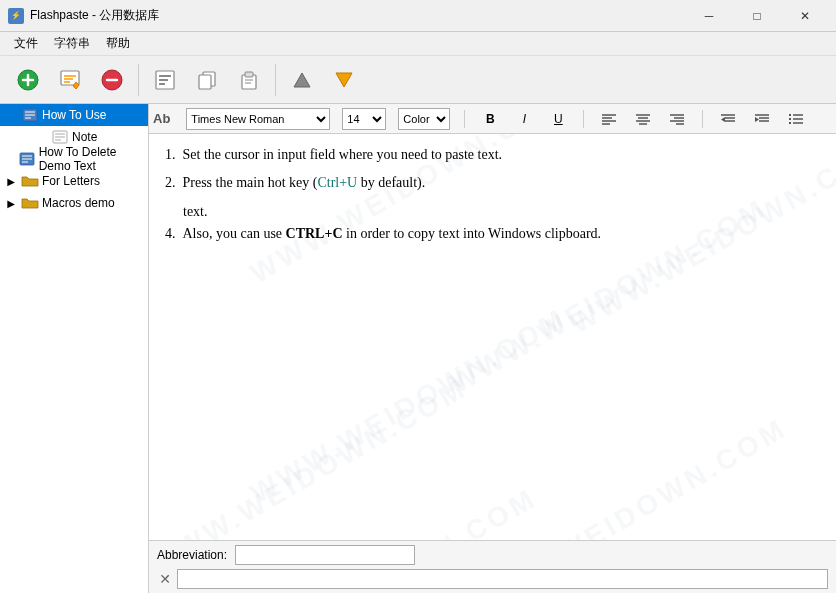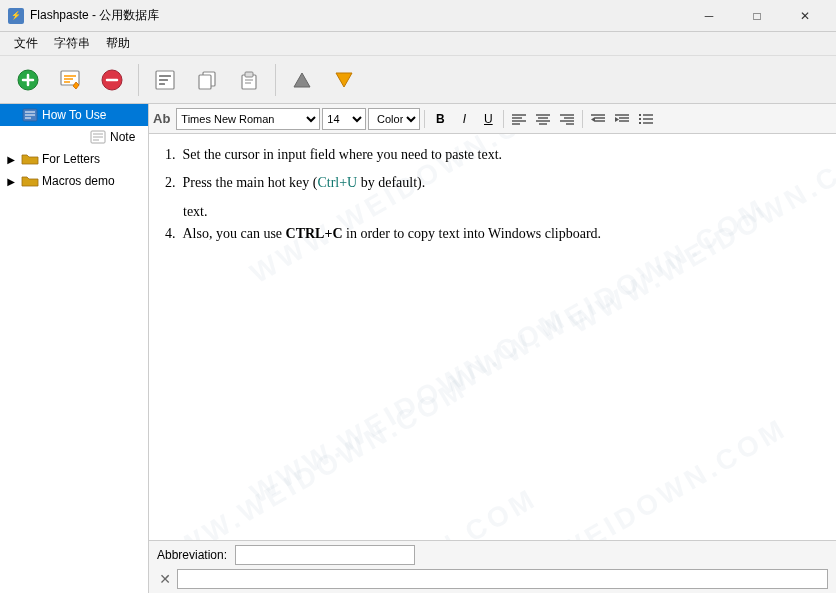--- a/index.html
+++ b/index.html
@@ -104,50 +104,50 @@
       padding: 0 4px;
       cursor: pointer;
       gap: 3px;
       font-size: 12px;
       color: #000;
     }
     .tree-item.selected { background: #0078d7; color: #fff; }
     .tree-expand { width: 14px; display: flex; align-items: center; justify-content: center; font-size: 10px; }
     .tree-icon { width: 18px; height: 16px; display: flex; align-items: center; justify-content: center; flex-shrink: 0; }
     .tree-label { font-size: 12px; }
-    .tree-item-indent { padding-left: 24px; margin-left: 48px; }
+    .tree-item-indent { padding-left: 34px; }
 
     
     .editor-area {
       flex: 1;
       display: flex;
       flex-direction: column;
       background: #fff;
     }
 
     
     .format-bar {
       display: flex;
       align-items: center;
       height: 30px;
       padding: 2px 4px;
       border-bottom: 1px solid #ccc;
-      gap: 2px;
+      gap: 12px;
       background: #f5f5f5;
     }
     .fmt-select {
       height: 22px;
       font-size: 11px;
       border: 1px solid #aaa;
       background: white;
       cursor: pointer;
     }
     .fmt-select-font { width: 144px; }
     .fmt-select-size { width: 44px; }
-    .fmt-select-color { width: 52px; text-align: right; }
+    .fmt-select-color { width: 52px; }
     .fmt-btn {
       height: 22px;
       width: 22px;
       border: 1px solid transparent;
       background: transparent;
       cursor: pointer;
       display: flex; align-items: center; justify-content: center;
       font-size: 12px;
     }
     .fmt-btn.bold { font-weight: bold; }
@@ -345,20 +345,32 @@
         <svg width="16" height="14" viewBox="0 0 16 14" fill="none">
           <rect x="1" y="1" width="14" height="12" rx="1" fill="#fff" stroke="#aaa" stroke-width="1"></rect>
           <line x1="3" y1="4" x2="13" y2="4" stroke="#aaa" stroke-width="1"></line>
           <line x1="3" y1="7" x2="13" y2="7" stroke="#aaa" stroke-width="1"></line>
           <line x1="3" y1="10" x2="9" y2="10" stroke="#aaa" stroke-width="1"></line>
         </svg>
       </span>
       <span class="tree-label">Note</span>
     </div>
 
+    <div class="tree-item">
+      <span class="tree-expand"></span>
+      <span class="tree-icon">
+        <svg width="16" height="14" viewBox="0 0 16 14" fill="none">
+          <rect x="1" y="1" width="14" height="12" rx="1" fill="#4a7fc1" stroke="#2a5fa0" stroke-width="0.8"></rect>
+          <line x1="3" y1="4" x2="13" y2="4" stroke="white" stroke-width="1"></line>
+          <line x1="3" y1="7" x2="13" y2="7" stroke="white" stroke-width="1"></line>
+          <line x1="3" y1="10" x2="9" y2="10" stroke="white" stroke-width="1"></line>
+        </svg>
+      </span>
+      <span class="tree-label">How To Delete Demo Text</span>
+    </div>
 
     <div class="tree-item">
       <span class="tree-expand" style="font-size:10px;">▶</span>
       <span class="tree-icon">
         <svg width="18" height="14" viewBox="0 0 18 14" fill="none">
           <path d="M1 3 L1 12 L17 12 L17 5 L8 5 L6 3 Z" fill="#d4a017" stroke="#a07010" stroke-width="0.8"></path>
         </svg>
       </span>
       <span class="tree-label">For Letters</span>
     </div>

